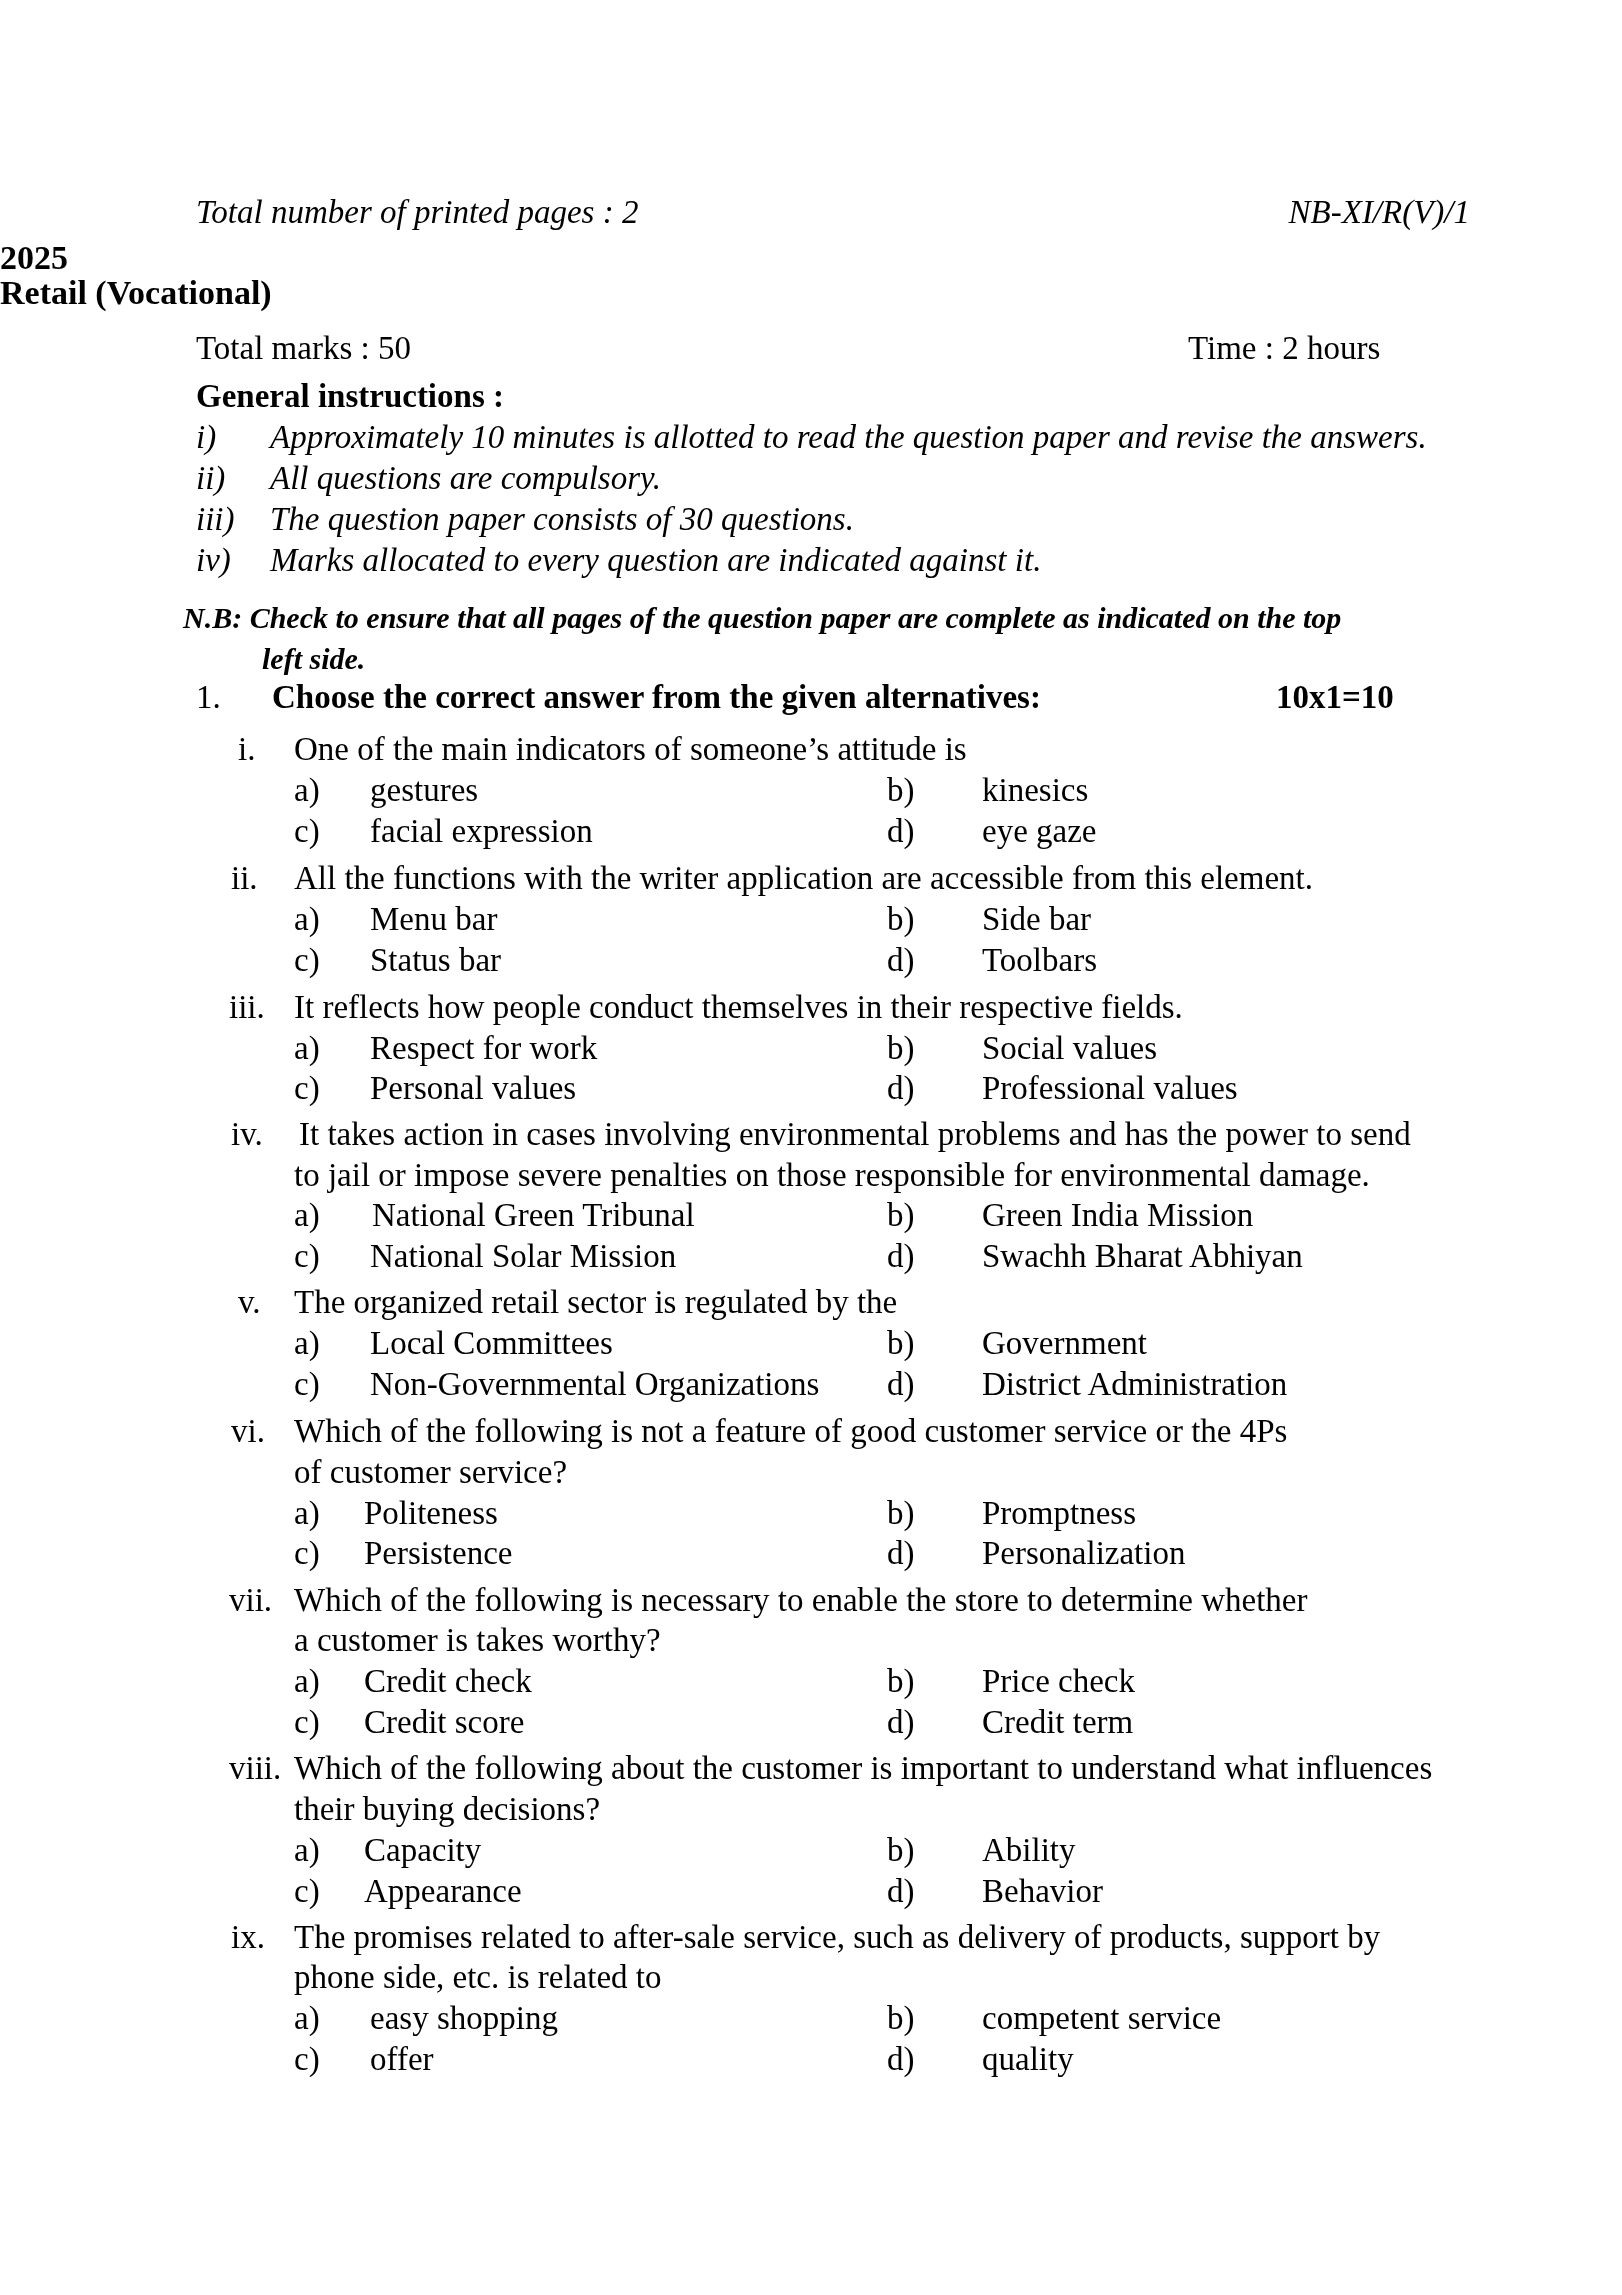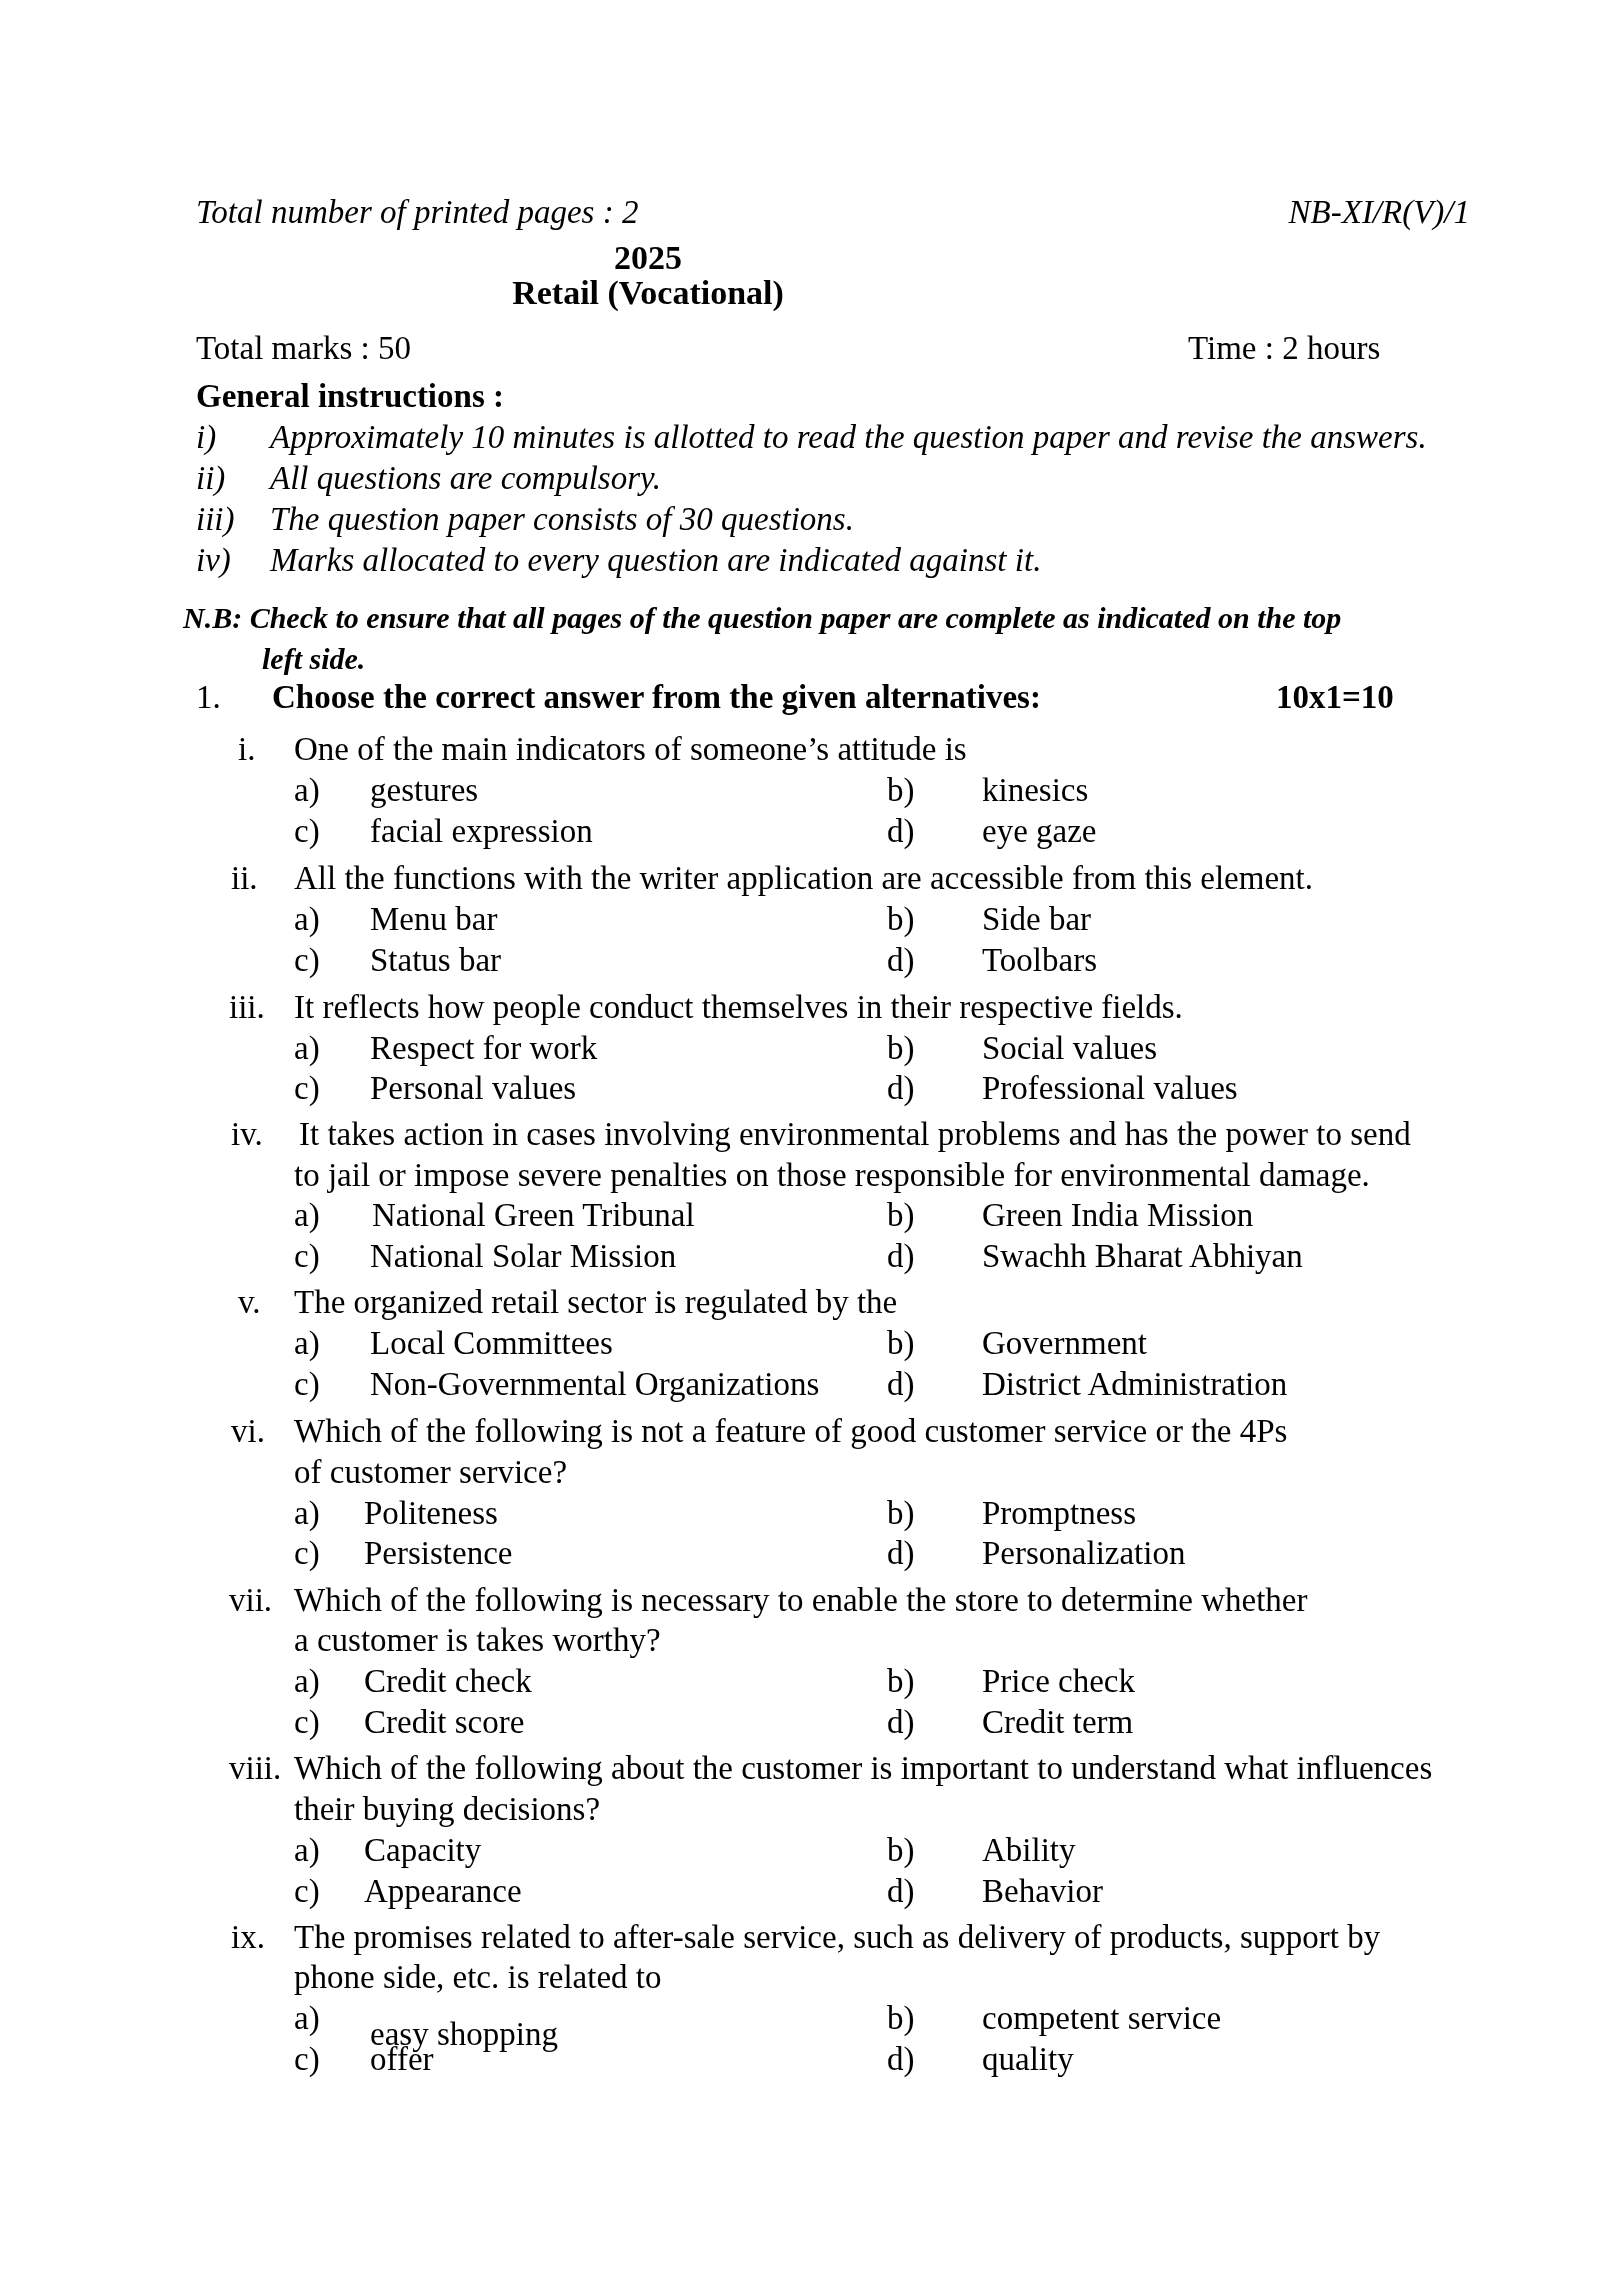--- a/index.html
+++ b/index.html
@@ -2,21 +2,21 @@
 <html style="font-size:10.5px"><head>
 <meta charset="utf-8">
 <style>
   html, body { margin: 0; padding: 0; background: #ffffff; }
   body { width: 1622px; height: 2295px; position: relative; overflow: hidden;
          font-family: "Liberation Serif", "DejaVu Serif", serif; color: #000; }
   .abs { position: absolute; white-space: nowrap; line-height: 1; }
   .fs { font-size: 33px; }
   .it { font-style: italic; }
   .b { font-weight: bold; }
-  .center { left: 0; width: 1296px; text-align: center; }
+  .center { left: 0; width: 1296px; text-align: left; }
   .row { position: absolute; font-size: 33px; line-height: 1; white-space: nowrap; }
 </style>
 </head>
 <body>
 
 <div class="abs fs it" style="left:196px; top:196px;font-style:italic;">Total number of printed pages : 2</div>
 <div class="abs fs it" style="right:152px; top:196px;">NB-XI/R(V)/1</div>
 <div class="abs b center" style="top:241px; font-size:34px;">2025</div>
 <div class="abs b center" style="top:276px; font-size:34px;">Retail (Vocational)</div>
 <div class="abs fs" style="left:196px; top:332px;">Total marks : 50</div>
@@ -205,21 +205,21 @@
         <div class="row" style="left: 887px; top: 1875px;">d)</div>
         <div class="row" style="left: 982px; top: 1875px;">Behavior</div>
       </div>
     </div>
     <div>
       <div class="row" style="left: 231px; top: 1921px; text-align: right;">ix.</div>
       <div class="row" style="left: 294px; top: 1921px;">The promises related to after-sale service, such as delivery of products, support by</div>
       <div class="row" style="left: 294px; top: 1961px;">phone side, etc. is related to</div>
       <div>
         <div class="row" style="left: 294px; top: 2002px;">a)</div>
-        <div class="row" style="left: 370px; top: 2002px; margin-top: 16px;">easy shopping</div>
+        <div class="row" style="left: 370px; top: 2002px;">easy shopping</div>
       </div>
       <div>
         <div class="row" style="left: 887px; top: 2002px;">b)</div>
         <div class="row" style="left: 982px; top: 2002px;">competent service</div>
       </div>
       <div>
         <div class="row" style="left: 294px; top: 2043px;">c)</div>
         <div class="row" style="left: 370px; top: 2043px;">offer</div>
       </div>
       <div>

